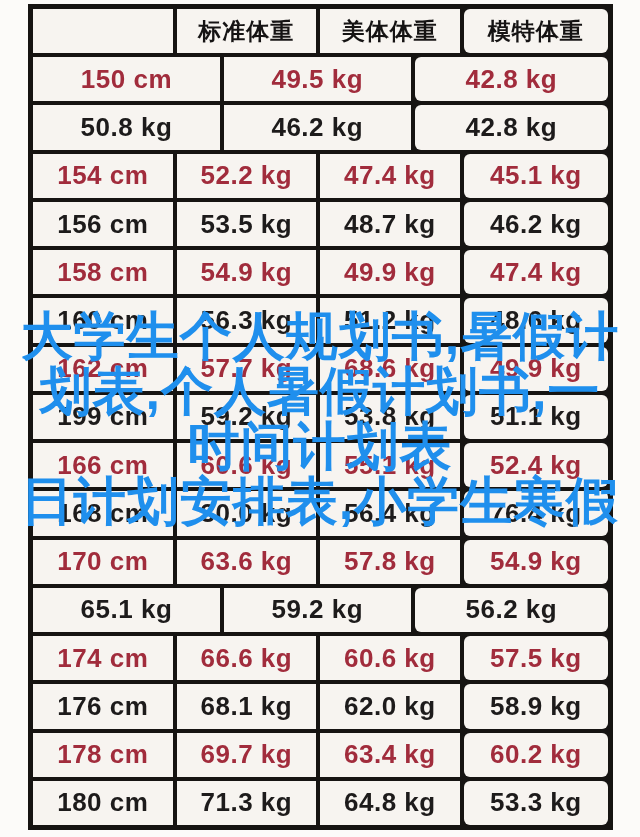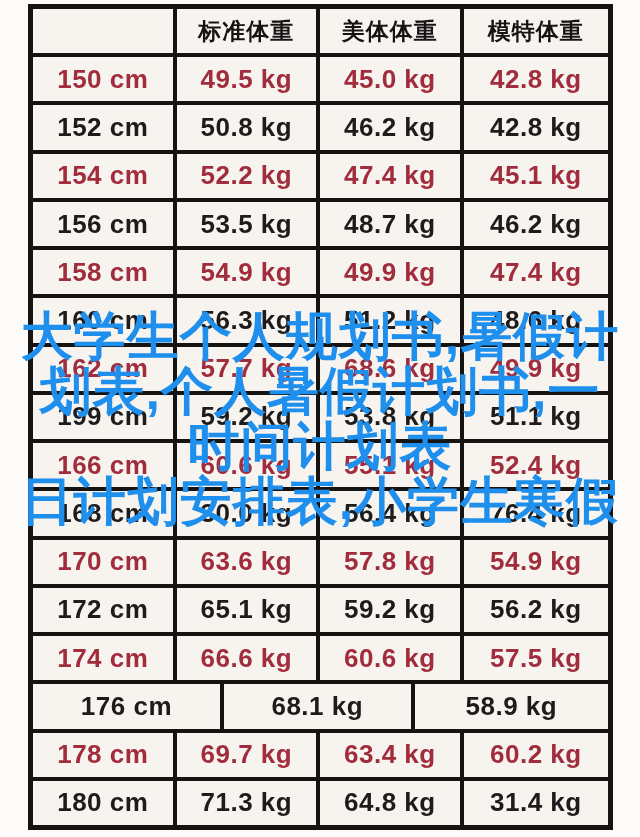--- a/index.html
+++ b/index.html
@@ -22,21 +22,21 @@
   .trow{flex:1;display:flex;gap:4px;}
   .tcell{
     background:#f7f4f0;
     flex:29;
     display:flex;align-items:center;justify-content:center;
     font-weight:bold;
     font-size:26px;
     letter-spacing:0.5px;
     color:#1d1b1b;
   }
-  .tcell:last-child{flex:30;}
+  .tcell:last-child{flex:30;border-radius:6px;}
   .trow.header .tcell{font-size:23px;color:#151313;letter-spacing:1px;font-family:Liberation Mono, monospace;}
   
   .trow:nth-child(even) .tcell{color:#a12c3c;}
   .watermark{
     position:absolute;
     left:0;right:0;top:309px;
     text-align:center;
     color:#1f8fed;
     font-weight:bold;
     font-size:52px;
@@ -56,26 +56,24 @@
     <div class="trow header">
       <div class="tcell"></div>
       <div class="tcell">标准体重</div>
       <div class="tcell">美体体重</div>
       <div class="tcell">模特体重</div>
     </div>
 
     <div class="trow">
       <div class="tcell">150 cm</div>
       <div class="tcell">49.5 kg</div>
-      <div class="tcell">45.0 kg</div>
       <div class="tcell">42.8 kg</div>
     </div>
 
     <div class="trow">
-      <div class="tcell">152 cm</div>
       <div class="tcell">50.8 kg</div>
       <div class="tcell">46.2 kg</div>
       <div class="tcell">42.8 kg</div>
     </div>
 
     <div class="trow">
       <div class="tcell">154 cm</div>
       <div class="tcell">52.2 kg</div>
       <div class="tcell">47.4 kg</div>
       <div class="tcell">45.1 kg</div>
@@ -131,51 +129,51 @@
     </div>
 
     <div class="trow">
       <div class="tcell">170 cm</div>
       <div class="tcell">63.6 kg</div>
       <div class="tcell">57.8 kg</div>
       <div class="tcell">54.9 kg</div>
     </div>
 
     <div class="trow">
-      <div class="tcell">172 cm</div>
       <div class="tcell">65.1 kg</div>
       <div class="tcell">59.2 kg</div>
       <div class="tcell">56.2 kg</div>
     </div>
 
     <div class="trow">
       <div class="tcell">174 cm</div>
       <div class="tcell">66.6 kg</div>
       <div class="tcell">60.6 kg</div>
       <div class="tcell">57.5 kg</div>
     </div>
 
     <div class="trow">
       <div class="tcell">176 cm</div>
       <div class="tcell">68.1 kg</div>
+      <div class="tcell">62.0 kg</div>
       <div class="tcell">58.9 kg</div>
     </div>
 
     <div class="trow">
       <div class="tcell">178 cm</div>
       <div class="tcell">69.7 kg</div>
       <div class="tcell">63.4 kg</div>
       <div class="tcell">60.2 kg</div>
     </div>
 
     <div class="trow">
       <div class="tcell">180 cm</div>
       <div class="tcell">71.3 kg</div>
       <div class="tcell">64.8 kg</div>
-      <div class="tcell">31.4 kg</div>
+      <div class="tcell">53.3 kg</div>
     </div>
 
   </div>
 
   <div class="watermark">
     <div>大学生个人规划书,暑假计</div>
     <div>划表,个人暑假计划书,一</div>
     <div>时间计划表</div>
     <div>日计划安排表,小学生寒假</div>
   </div>

